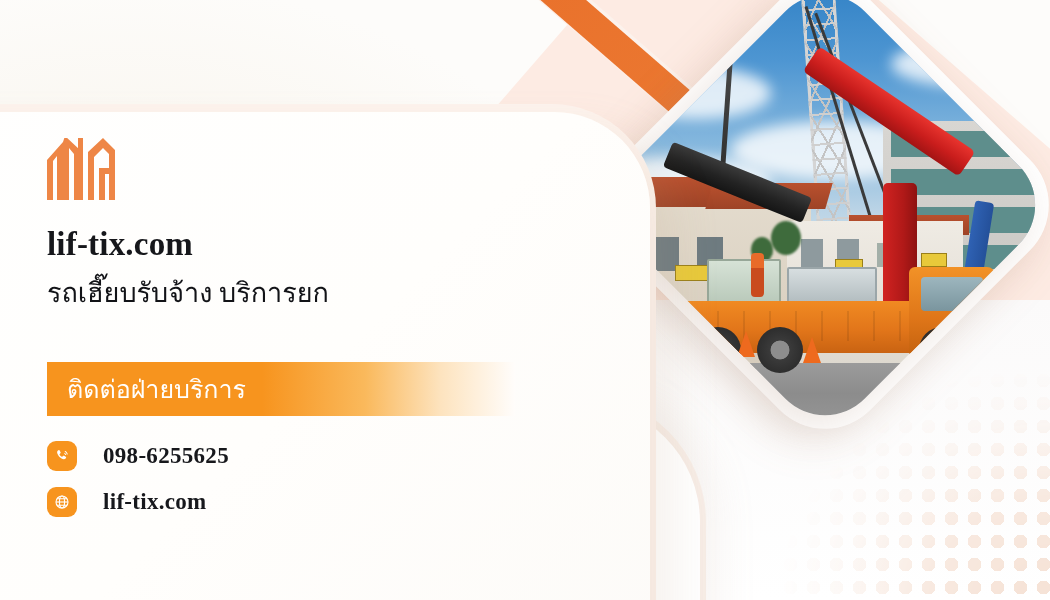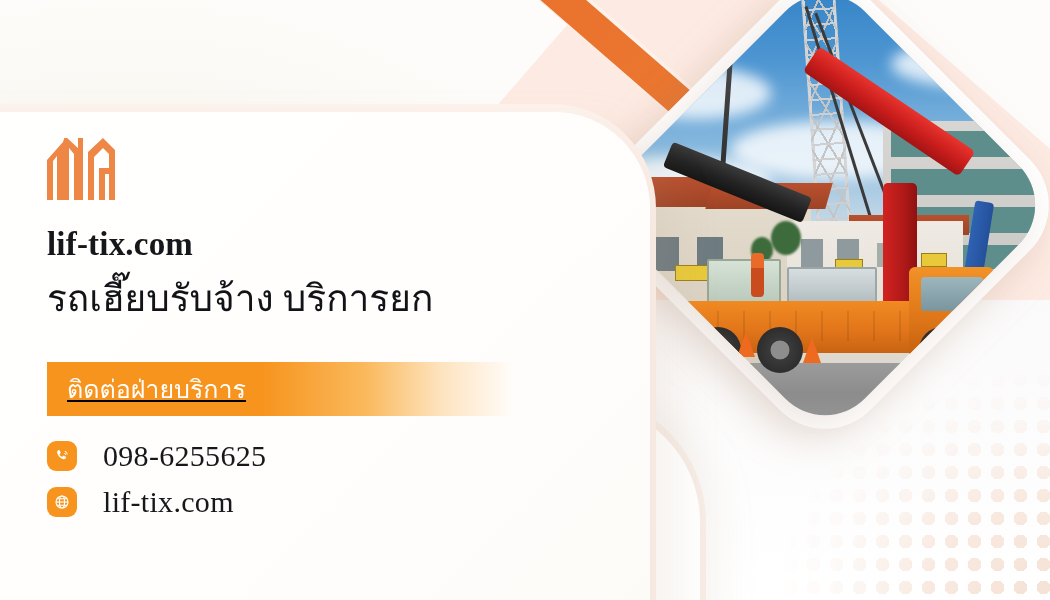--- a/index.html
+++ b/index.html
@@ -271,44 +271,44 @@
   .logo { position:absolute; left:0; top:138px; width:68px; height:62px; }
 
   .brand {
     position:absolute; left:0; top:226px;
     font-size:33px; font-weight:700; color:#16171B;
     letter-spacing:.2px; white-space:nowrap;
   }
 
   .headline {
     position:absolute; left:0; top:278px;
-    font-size:37px; font-weight:400; color:#121317;
+    font-size:27px; font-weight:400; color:#121317;
     white-space:nowrap; line-height:1.12;
   }
 
   .cta-bar {
     position:absolute; left:0; top:362px;
     width:468px; height:54px;
     background:linear-gradient(90deg,#F7941E 0%,#F7941E 46%,#FAB95C 68%,#FDE3BE 84%,#FFFDFB 100%);
-    display:flex; align-items:center;text-decoration:underline;
+    display:flex; align-items:center;
   }
   .cta-text {
     padding-left:20px; color:#FFFFFF; font-size:25px; font-weight:400;
     white-space:nowrap;
   }
 
   .contact { position:absolute; left:0; top:434px; width:460px; }
   .c-row { display:flex; align-items:center; height:44px; margin-bottom:2px; }
   .c-ico {
     width:30px; height:30px; border-radius:9px;
     background:#F7941E; display:flex; align-items:center; justify-content:center;
     flex:0 0 auto;
   }
   .c-txt {
-    margin-left:26px; font-size:30px; color:#17181C; font-weight:400;
+    margin-left:26px; font-size:23px; color:#17181C; font-weight:700;
     letter-spacing:.3px; white-space:nowrap;
   }
 </style>
 </head>
 <body>
 
 <div id="stage">
 
   <div class="bg-base"></div>
   <div class="peach-block"></div>

